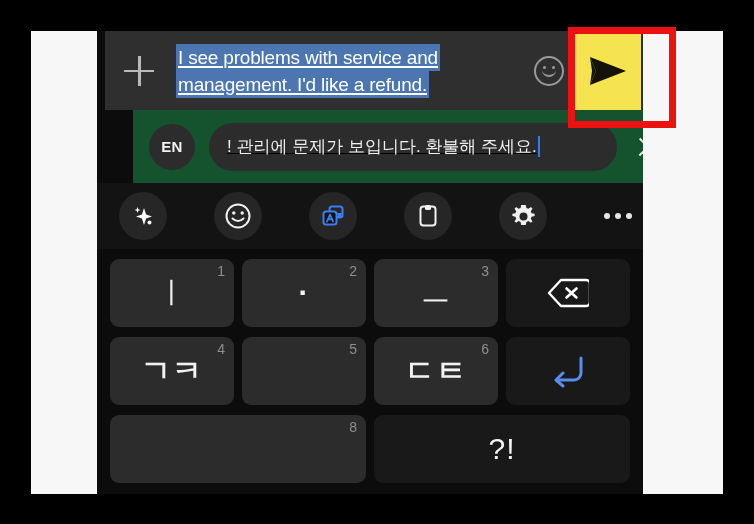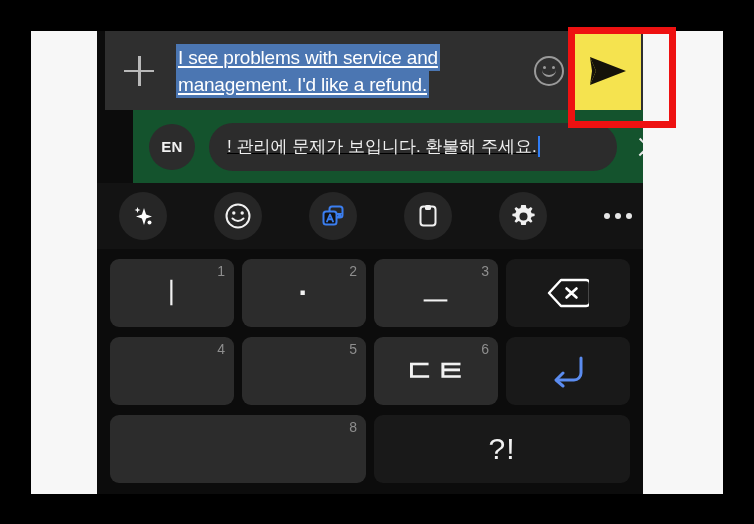--- a/index.html
+++ b/index.html
@@ -306,20 +306,21 @@
         <div class="key dark">
           <svg class="bksp" viewBox="0 0 42 30">
             <path d="M14 2 L39 2 a4 4 0 0 1 4 4 L43 24 a4 4 0 0 1 -4 4 L14 28 L2 15 Z" fill="none" stroke="#ffffff" stroke-width="2.4" stroke-linejoin="round"></path>
             <path d="M19.5 10.5 L29.5 19.5 M29.5 10.5 L19.5 19.5" stroke="#ffffff" stroke-width="2.6" stroke-linecap="round"></path>
           </svg>
         </div>
       </div>
 
       <div class="krow">
         <div class="key">
+          <span class="key-main">ㄱㅋ</span>
           <span class="key-num">4</span>
         </div>
         <div class="key">
           <span class="key-num">5</span>
         </div>
         <div class="key">
           <span class="key-main">ㄷㅌ</span>
           <span class="key-num">6</span>
         </div>
         <div class="key dark">

